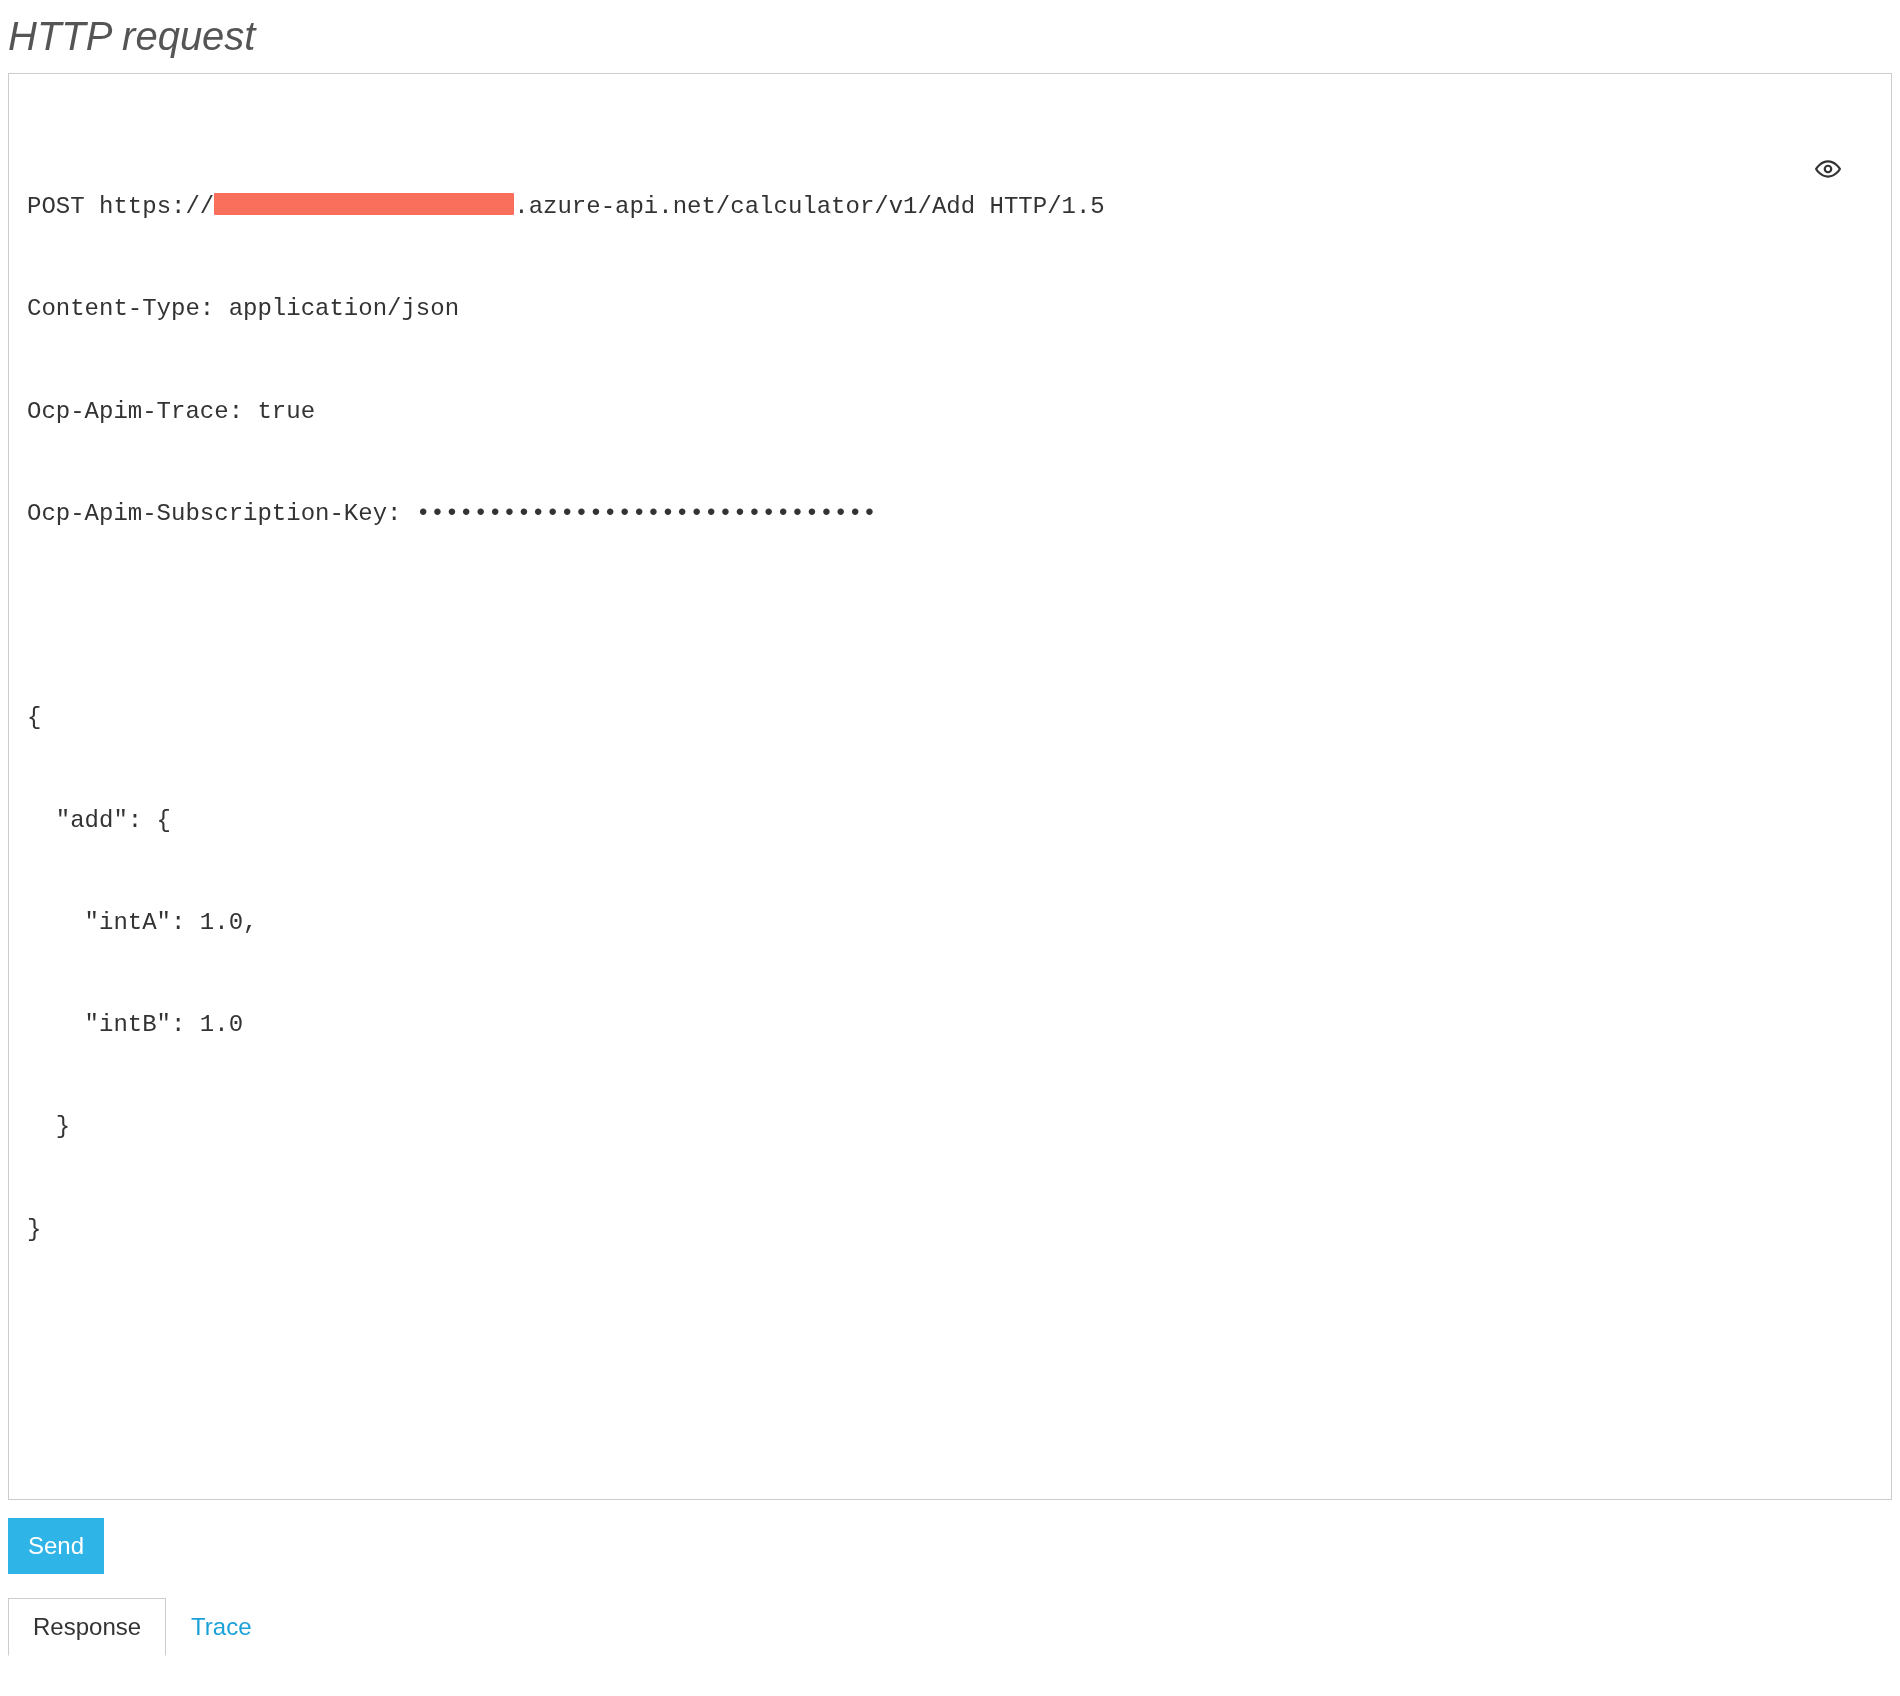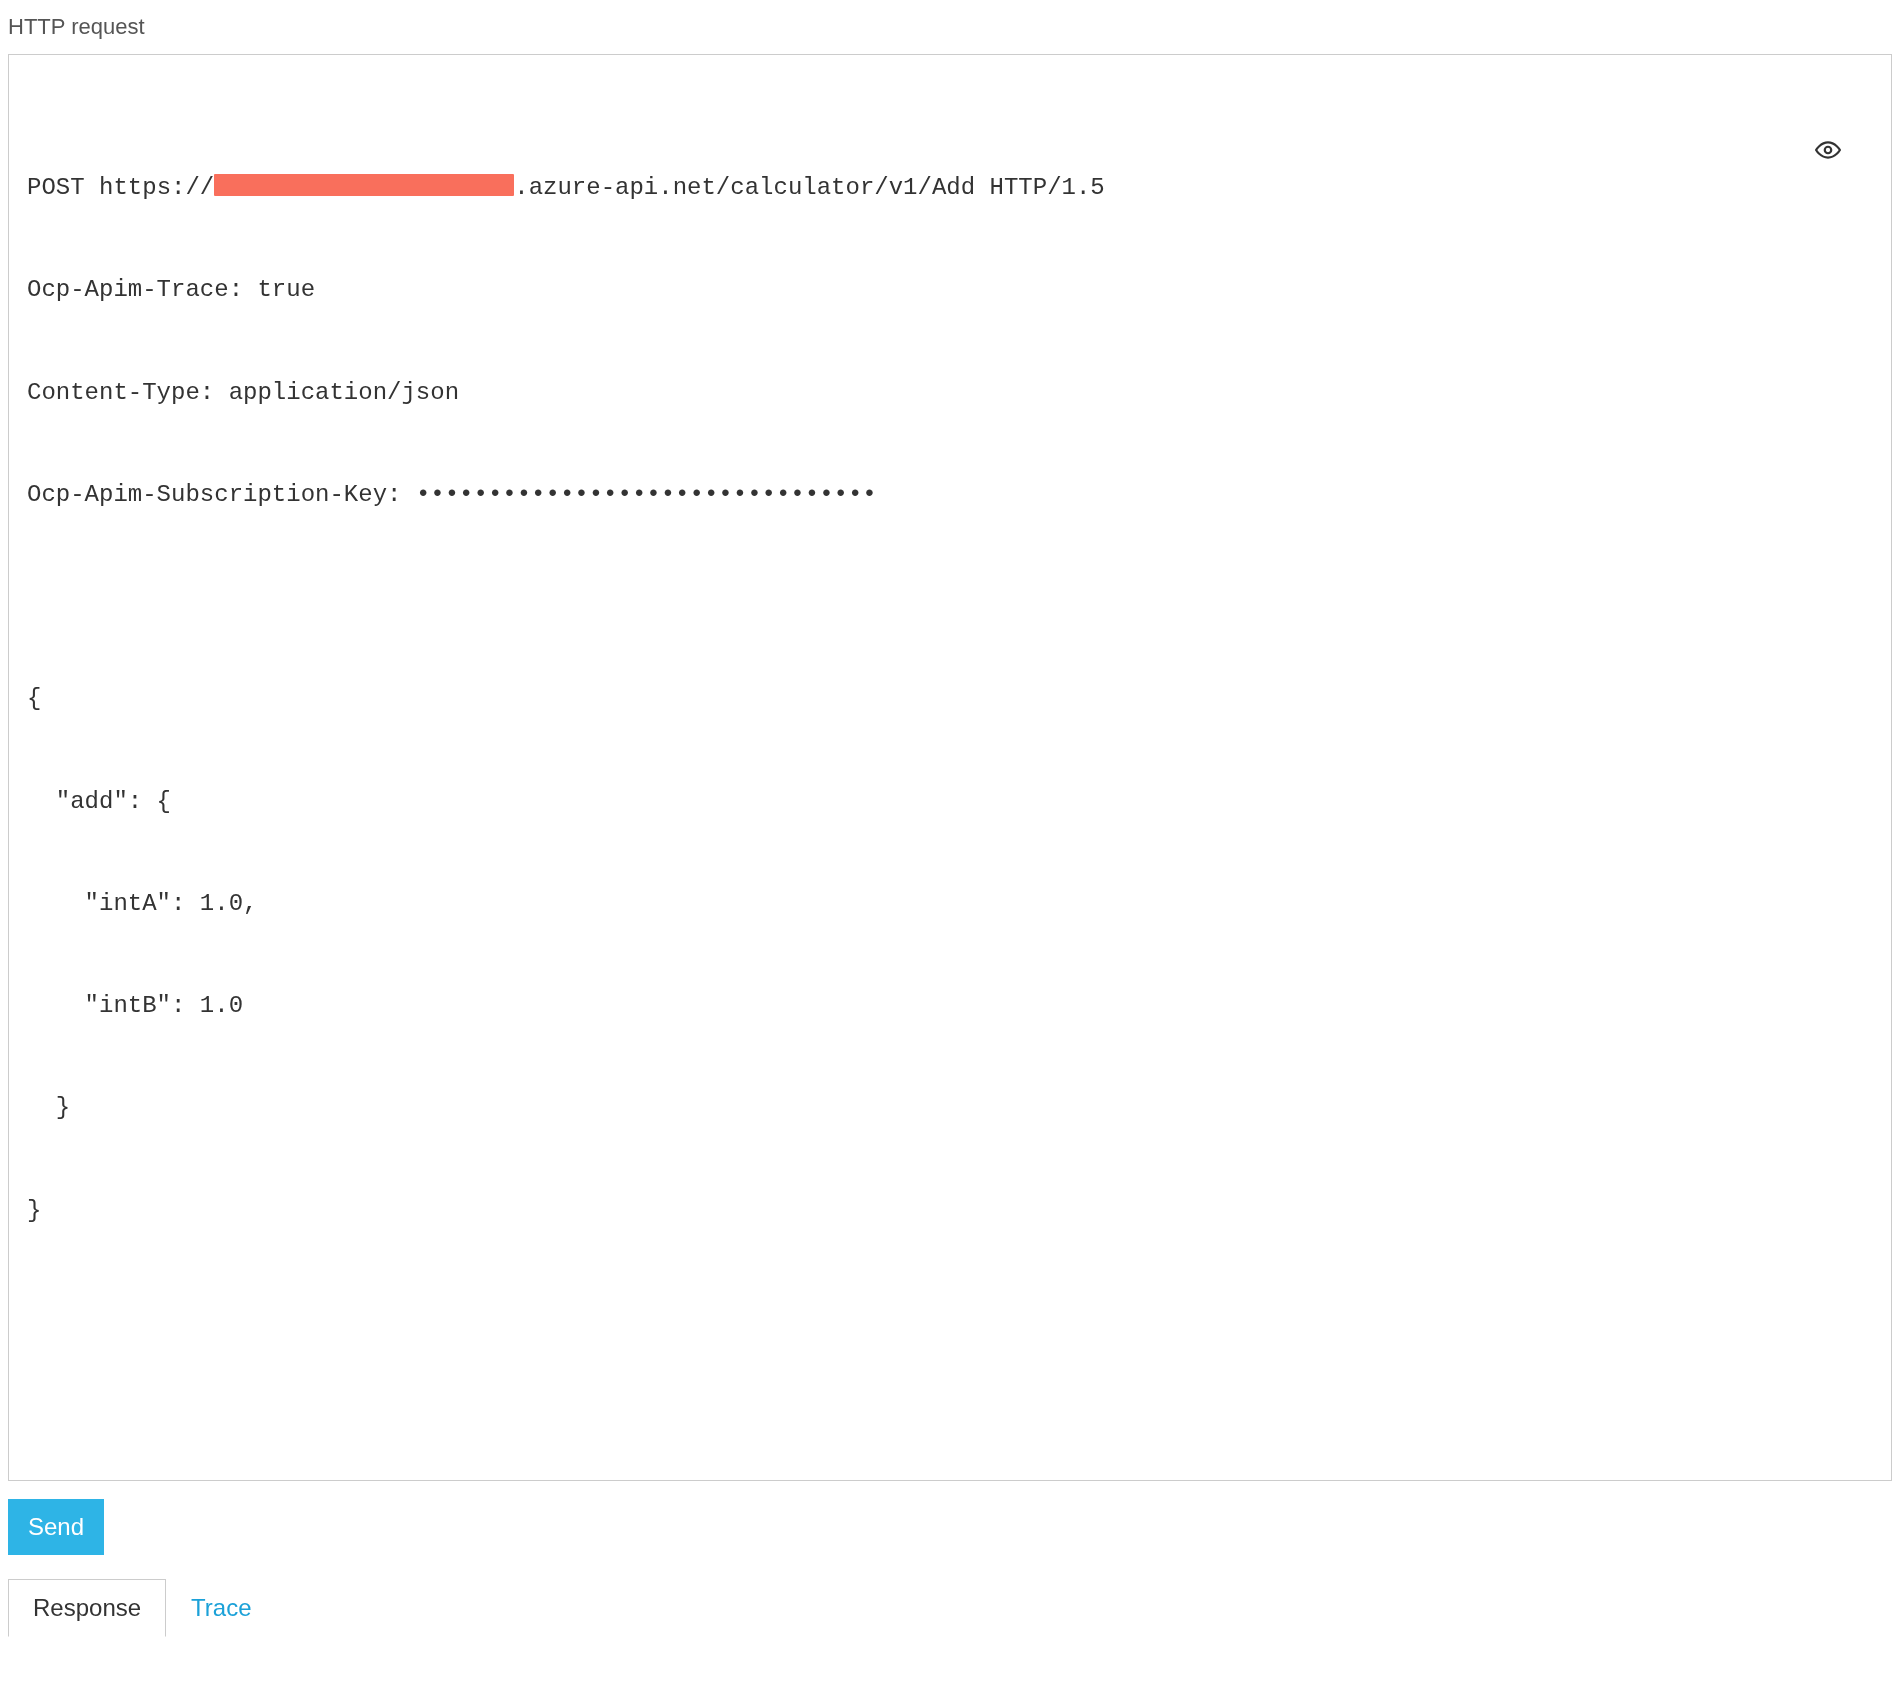--- a/index.html
+++ b/index.html
@@ -6,24 +6,25 @@
   body {
     margin: 0;
     padding: 8px;
     font-family: "Segoe UI", -apple-system, sans-serif;
     font-size: 22px;
     color: #333;
     background: #fff;
     width: 1900px;
   }
   .section-title {
-    font-size: 22px;
+    font-size: 40px;
     font-weight: 300;
     color: #555;
     margin: 6px 0 14px 0;
+    font-style: italic;
   }
   .code-box {
     border: 1px solid #ccc;
     background: #fff;
     padding: 14px 18px;
     font-family: Menlo, Consolas, "Courier New", monospace;
     font-size: 24px;
     line-height: 1.42;
     white-space: pre;
     color: #333;
@@ -89,22 +90,22 @@
 <div class="section-title">HTTP request</div>
 
 <div class="code-box">
   <span class="eye-icon">
     <svg viewBox="0 0 24 24" fill="none" stroke="currentColor" stroke-width="2">
       <path d="M1 12s4-7 11-7 11 7 11 7-4 7-11 7S1 12 1 12z"></path>
       <circle cx="12" cy="12" r="3"></circle>
     </svg>
   </span>
   <span class="line"><span>POST</span> <span>https://</span><span class="redact redact-w1"></span><span>.azure-api.net/calculator/v1/Add</span> <span>HTTP/1.5</span></span>
+  <span class="line"><span>Content-Type:</span> <span>application/json</span></span>
   <span class="line"><span>Ocp-Apim-Trace:</span> <span>true</span></span>
-  <span class="line"><span>Content-Type:</span> <span>application/json</span></span>
   <span class="line"><span>Ocp-Apim-Subscription-Key:</span> <span>••••••••••••••••••••••••••••••••</span></span>
   <span class="line">&nbsp;</span>
   <span class="line">{</span>
   <span class="line">  "add": {</span>
   <span class="line">    "intA": 1.0,</span>
   <span class="line">    "intB": 1.0</span>
   <span class="line">  }</span>
   <span class="line">}</span>
   <span class="line">&nbsp;</span>
   <span class="line">&nbsp;</span>

